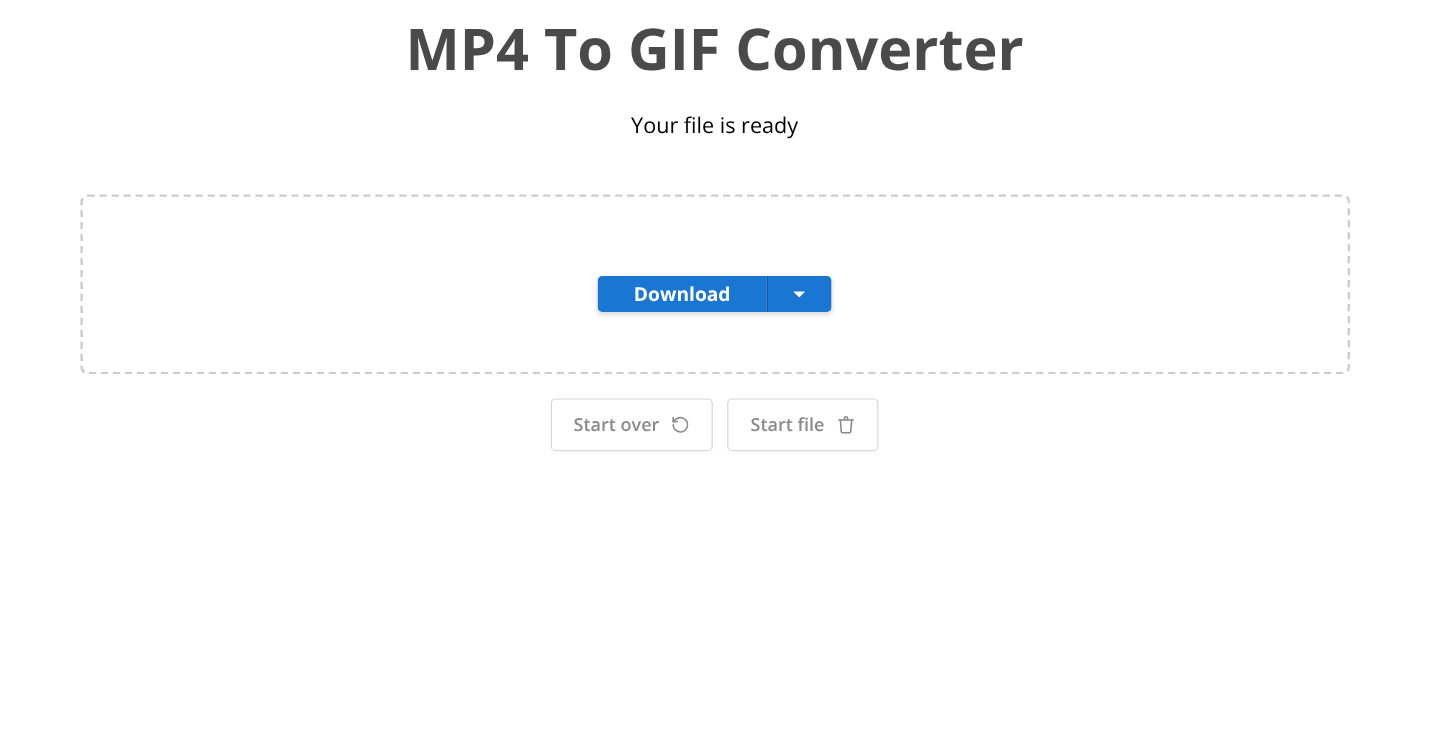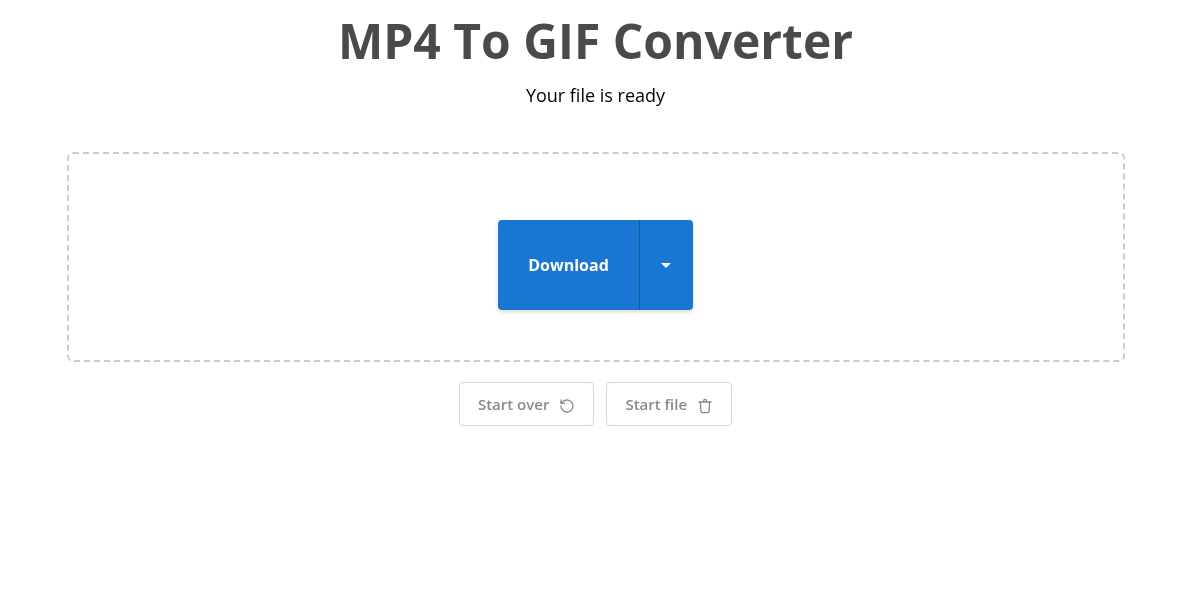--- a/index.html
+++ b/index.html
@@ -18,21 +18,21 @@
       width: 100%;
       padding-top: 8px;
       display: flex;
       flex-direction: column;
       align-items: center;
     }
     .page-title {
       font-size: 48px;
       font-weight: 700;
       color: #4a4a4a;
-      margin-bottom: 10px;
+      margin-bottom: 20px;
       text-align: center;
     }
     .page-subtitle {
       font-size: 18px;
       color: #7a7a7a;
       text-align: center;
       margin-bottom: 70px;
     }
     .status-heading {
       font-size: 18px;
@@ -84,21 +84,21 @@
       box-shadow: 0 2px 4px rgba(0,0,0,0.15);
       border-radius: 4px;
       overflow: hidden;
     }
     .download-button {
       background: #1976d2;
       color: #ffffff;
       border: none;
       font-size: 16px;
       font-weight: 700;
-      padding: 34px 30px;
+      padding: 4px 30px;
       cursor: pointer;
       font-family: inherit;
     }
     .dropdown-button {
       background: #1976d2;
       border: none;
       border-left: 1px solid rgba(0,0,0,0.25);
       width: 54px;
       cursor: pointer;
       display: flex;
@@ -119,21 +119,21 @@
     .secondary-button {
       background: #ffffff;
       border: 1px solid #d6d6d6;
       border-radius: 4px;
       color: #8a8a8a;
       font-size: 15px;
       font-weight: 600;
       padding: 11px 18px;
       cursor: pointer;
       display: flex;
-      align-items: flex-end;
+      align-items: center;
       gap: 10px;
       font-family: inherit;
     }
     .icon16 {
       width: 16px;
       height: 16px;
     }
   </style>
 </head>
 <body>

